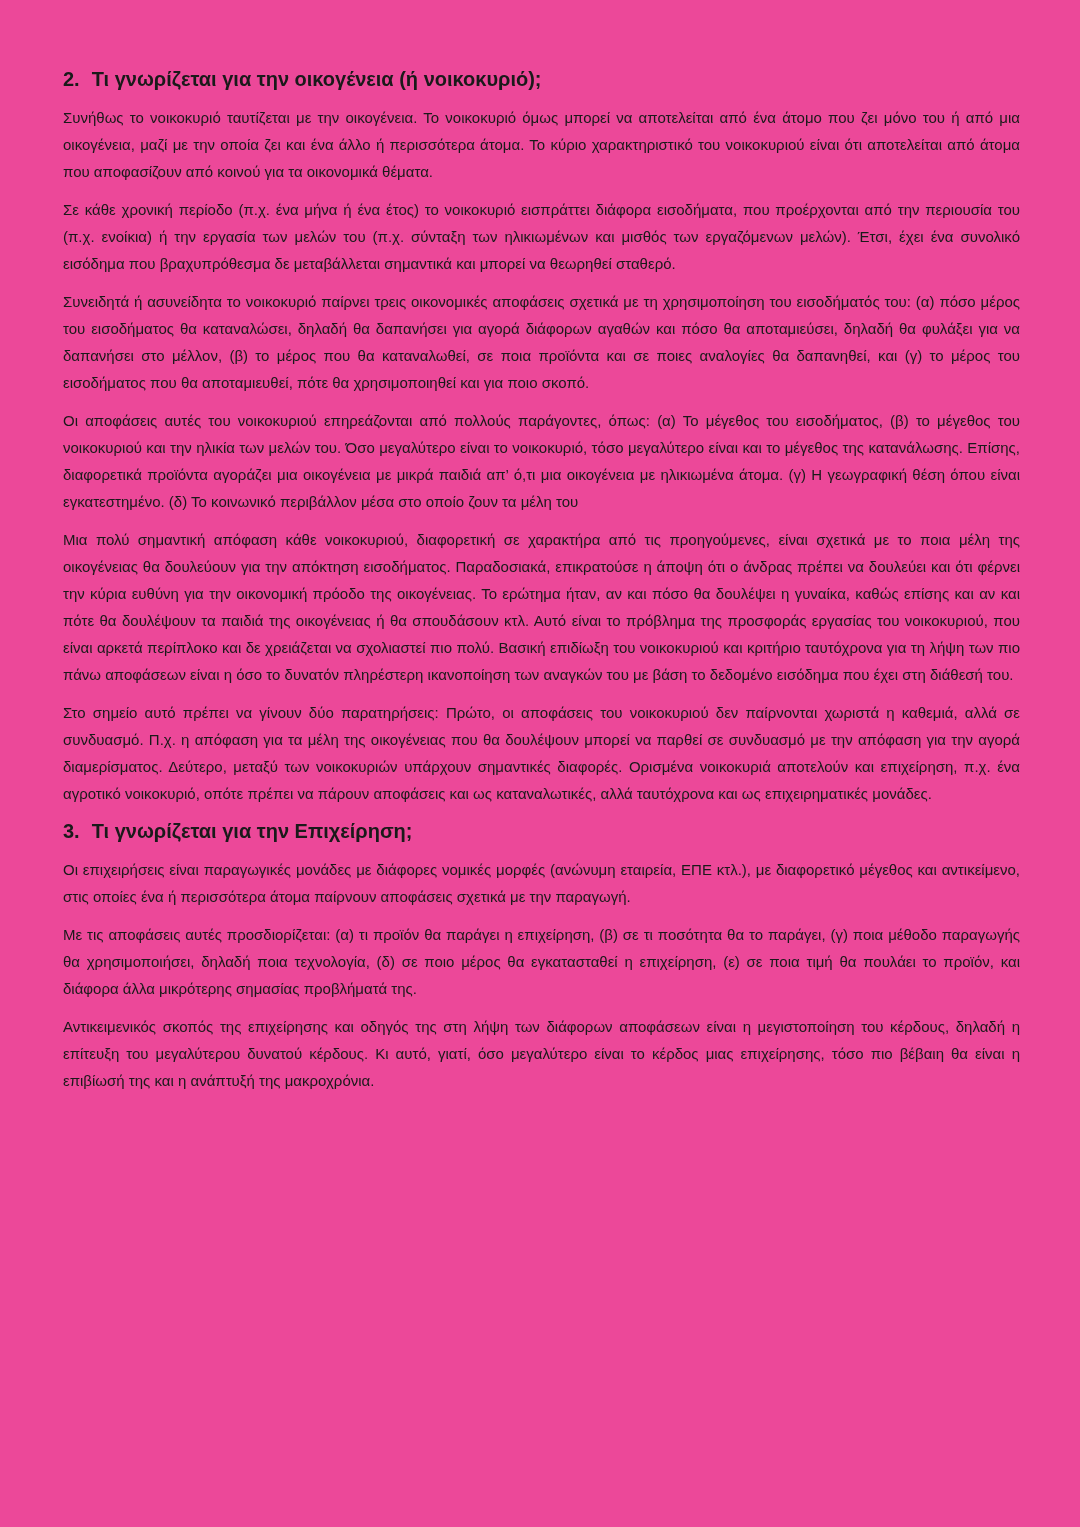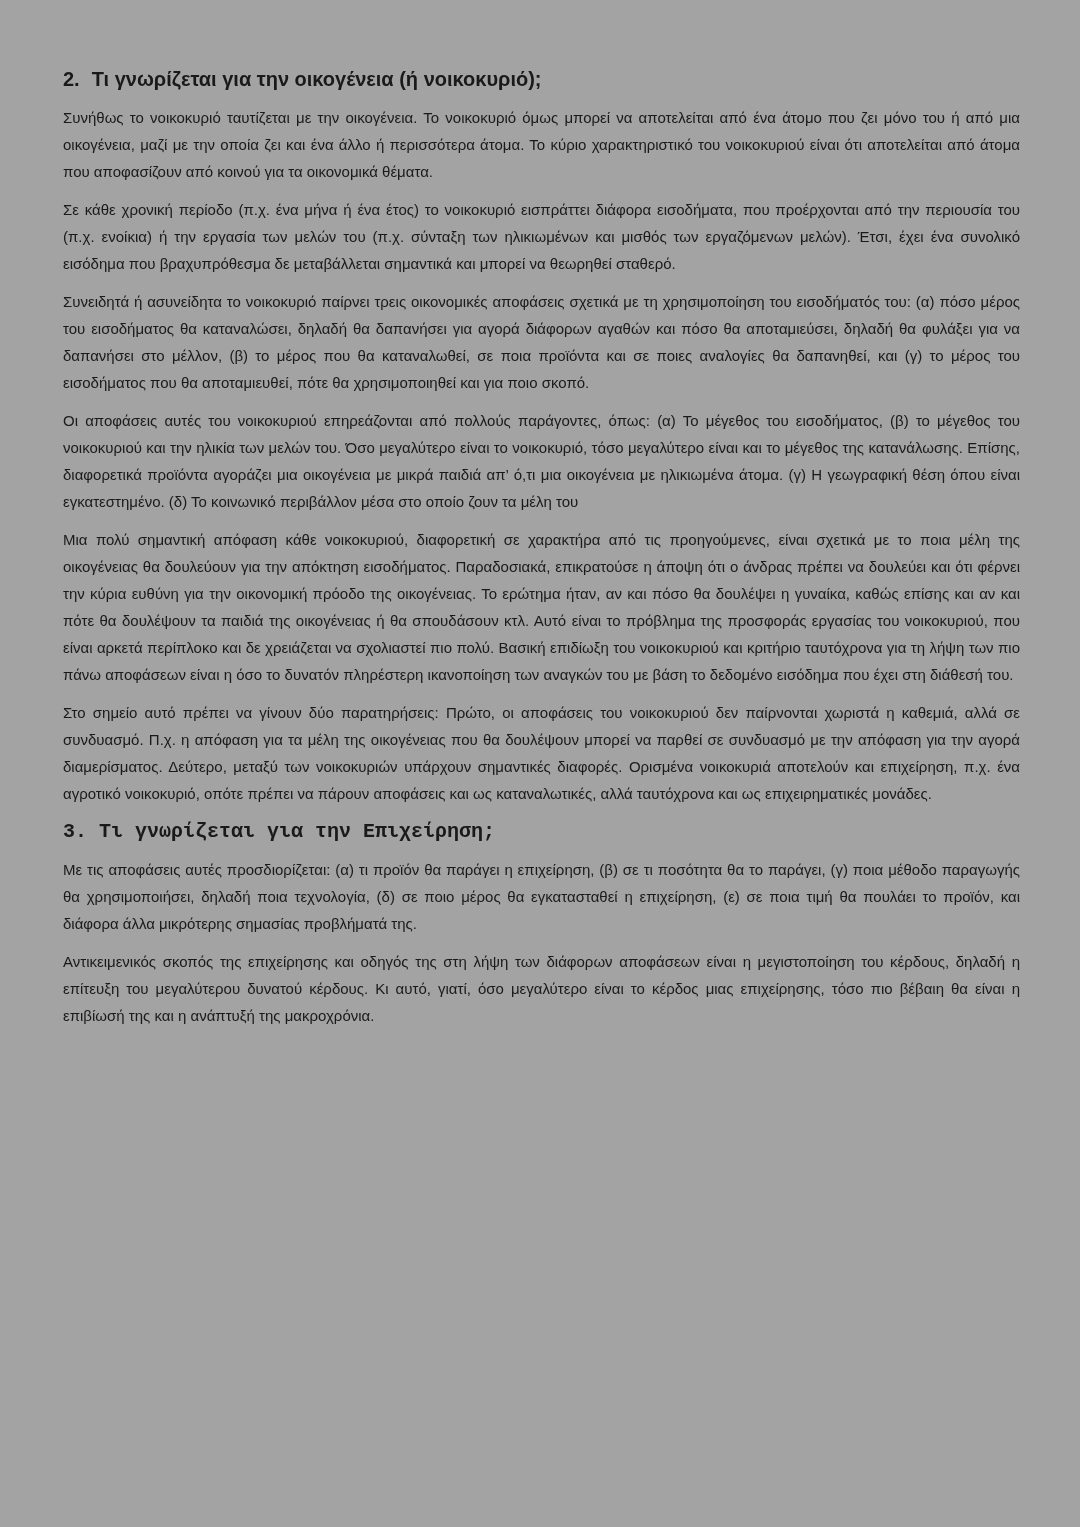--- a/index.html
+++ b/index.html
@@ -12,21 +12,21 @@
     height: 1527px;
     overflow: hidden;
     font-family: "Liberation Sans", "DejaVu Sans", sans-serif;
     color: #1a1a1a;
   }
   .page {
     box-sizing: border-box;
     width: 1080px;
     height: 1527px;
     padding: 66px 60px 24px 63px;
-    background: #a3a3a3;
+    background: #ec4899;
   }
   .doc h2 {
     font-size: 20px;
     font-weight: bold;
     margin: 0 0 11px 0;
     line-height: 27px;
     color: #1a1a1a;
   }
   .doc h2 .hnum {
     display: inline-block;
@@ -36,21 +36,21 @@
     font-size: 15px;
     line-height: 27px;
     margin: 0 0 11px 0;
     text-align: justify;
     color: #1a1a1a;
   }
   .doc p:last-child { margin-bottom: 16px; }
   .underlined {
     text-underline-offset: 3px;
   }
-  .sec2 { margin-top: 3px; font-family: Liberation Mono, monospace; }
+  .sec2 { margin-top: 3px; }
 </style>
 </head>
 <body>
 
 <div class="page doc">
 
   <h2>
     <span class="hnum">2.</span><span>Τι γνωρίζεται για την οικογένεια (ή νοικοκυριό);</span>
   </h2>
 
@@ -63,18 +63,19 @@
   <p>Οι αποφάσεις αυτές του νοικοκυριού επηρεάζονται από πολλούς παράγοντες, όπως: (α) Το μέγεθος του εισοδήματος, (β) το μέγεθος του νοικοκυριού και την ηλικία των μελών του. Όσο μεγαλύτερο είναι το νοικοκυριό, τόσο μεγαλύτερο είναι και το μέγεθος της κατανάλωσης. Επίσης, διαφορετικά προϊόντα αγοράζει μια οικογένεια με μικρά παιδιά απ’ ό,τι μια οικογένεια με ηλικιωμένα άτομα. (γ) Η γεωγραφική θέση όπου είναι εγκατεστημένο. (δ) Το κοινωνικό περιβάλλον μέσα στο οποίο ζουν τα μέλη του</p>
 
   <p>Μια πολύ σημαντική απόφαση κάθε νοικοκυριού, διαφορετική σε χαρακτήρα από τις προηγούμενες, είναι σχετικά με το ποια μέλη της οικογένειας θα δουλεύουν για την απόκτηση εισοδήματος. Παραδοσιακά, επικρατούσε η άποψη ότι ο άνδρας πρέπει να δουλεύει και ότι φέρνει την κύρια ευθύνη για την οικονομική πρόοδο της οικογένειας. Το ερώτημα ήταν, αν και πόσο θα δουλέψει η γυναίκα, καθώς επίσης και αν και πότε θα δουλέψουν τα παιδιά της οικογένειας ή θα σπουδάσουν κτλ. Αυτό είναι το πρόβλημα της προσφοράς εργασίας του νοικοκυριού, που είναι αρκετά περίπλοκο και δε χρειάζεται να σχολιαστεί πιο πολύ. Βασική επιδίωξη του νοικοκυριού και κριτήριο ταυτόχρονα για τη λήψη των πιο πάνω αποφάσεων είναι η όσο το δυνατόν πληρέστερη ικανοποίηση των αναγκών του με βάση το δεδομένο εισόδημα που έχει στη διάθεσή του.</p>
 
   <p>Στο σημείο αυτό πρέπει να γίνουν δύο παρατηρήσεις: Πρώτο, οι αποφάσεις του νοικοκυριού δεν παίρνονται χωριστά η καθεμιά, αλλά σε συνδυασμό. Π.χ. η απόφαση για τα μέλη της οικογένειας που θα δουλέψουν μπορεί να παρθεί σε συνδυασμό με την απόφαση για την αγορά διαμερίσματος. Δεύτερο, μεταξύ των νοικοκυριών υπάρχουν σημαντικές διαφορές. Ορισμένα νοικοκυριά αποτελούν και επιχείρηση, π.χ. ένα αγροτικό νοικοκυριό, οπότε πρέπει να πάρουν αποφάσεις και ως καταναλωτικές, αλλά ταυτόχρονα και ως επιχειρηματικές μονάδες.</p>
 
   <h2 class="sec2">
     <span class="hnum">3.</span><span>Τι γνωρίζεται για την Επιχείρηση;</span>
   </h2>
 
+  <p>Οι επιχειρήσεις είναι παραγωγικές μονάδες με διάφορες νομικές μορφές (ανώνυμη εταιρεία, ΕΠΕ κτλ.), με διαφορετικό μέγεθος και αντικείμενο, στις οποίες ένα ή περισσότερα άτομα παίρνουν αποφάσεις σχετικά με την παραγωγή.</p>
 
   <p>Με τις αποφάσεις αυτές προσδιορίζεται: (α) τι προϊόν θα παράγει η επιχείρηση, (β) σε τι ποσότητα θα το παράγει, (γ) ποια μέθοδο παραγωγής θα χρησιμοποιήσει, δηλαδή ποια τεχνολογία, (δ) σε ποιο μέρος θα εγκατασταθεί η επιχείρηση, (ε) σε ποια τιμή θα πουλάει το προϊόν, και διάφορα άλλα μικρότερης σημασίας προβλήματά της.</p>
 
   <p>Αντικειμενικός σκοπός της επιχείρησης και οδηγός της στη λήψη των διάφορων αποφάσεων είναι η μεγιστοποίηση του κέρδους, δηλαδή η επίτευξη του μεγαλύτερου δυνατού κέρδους. Κι αυτό, γιατί, όσο μεγαλύτερο είναι το κέρδος μιας επιχείρησης, τόσο πιο βέβαιη θα είναι η επιβίωσή της και η ανάπτυξή της μακροχρόνια.</p>
 
 </div>
 
 </body></html>

